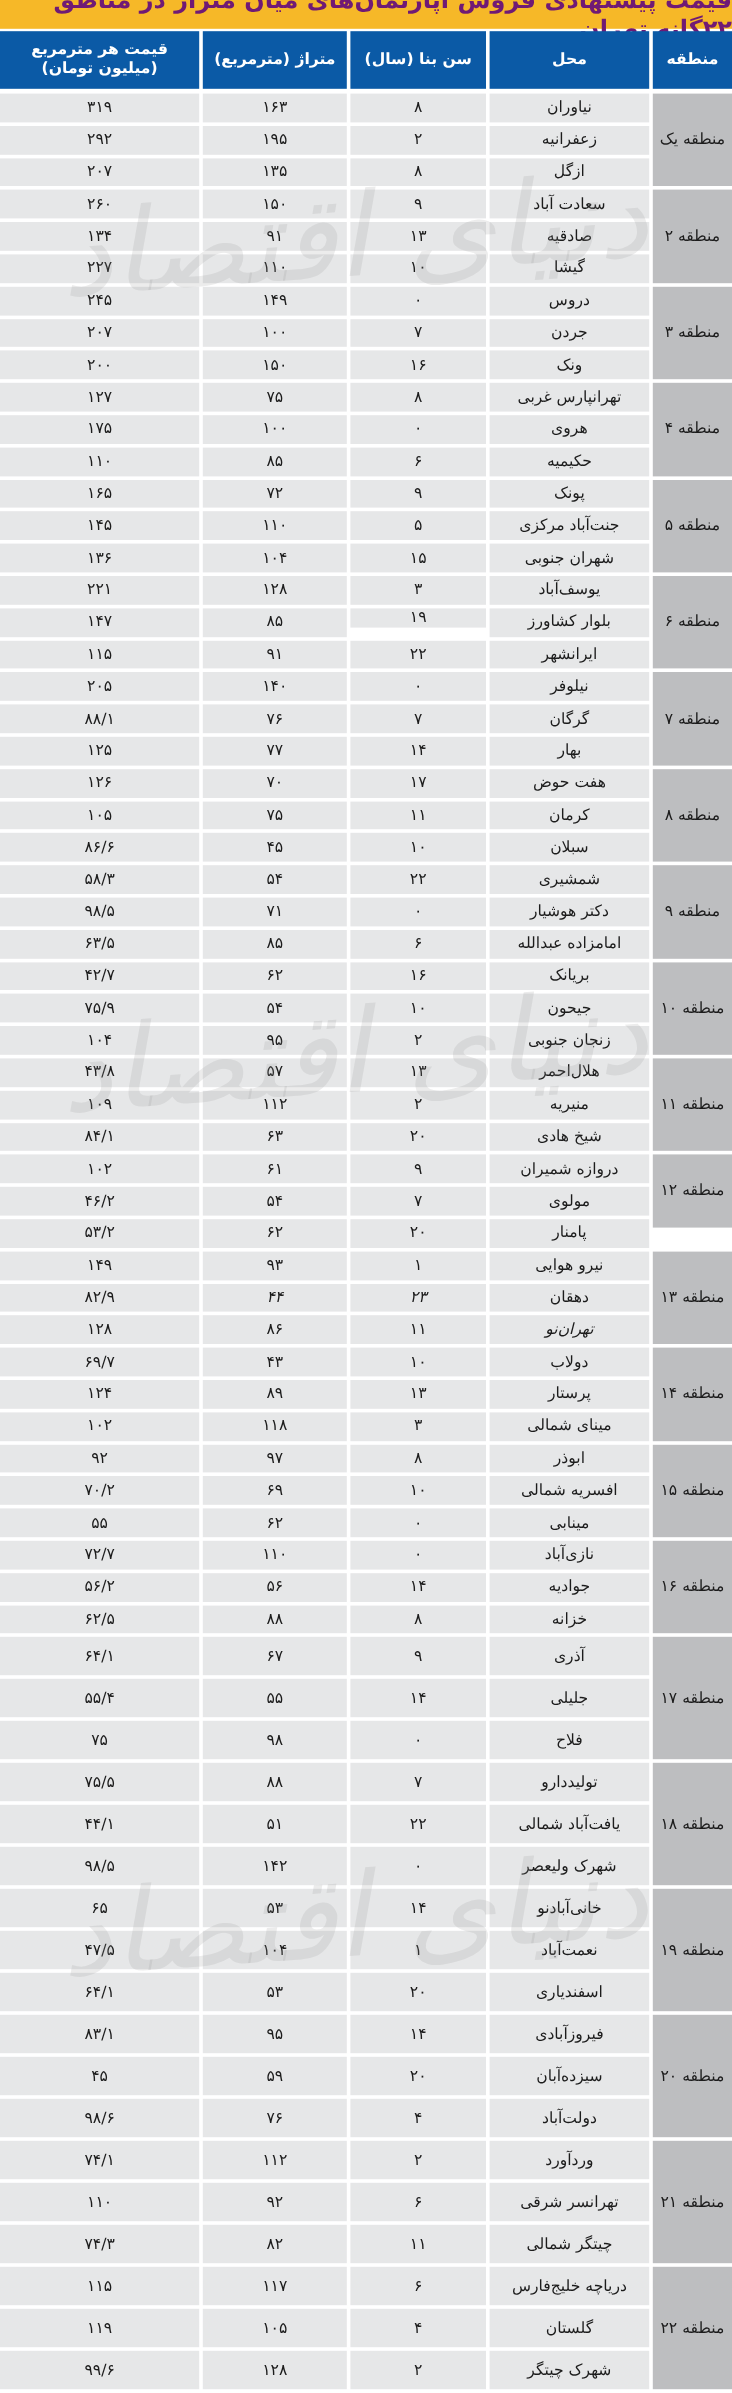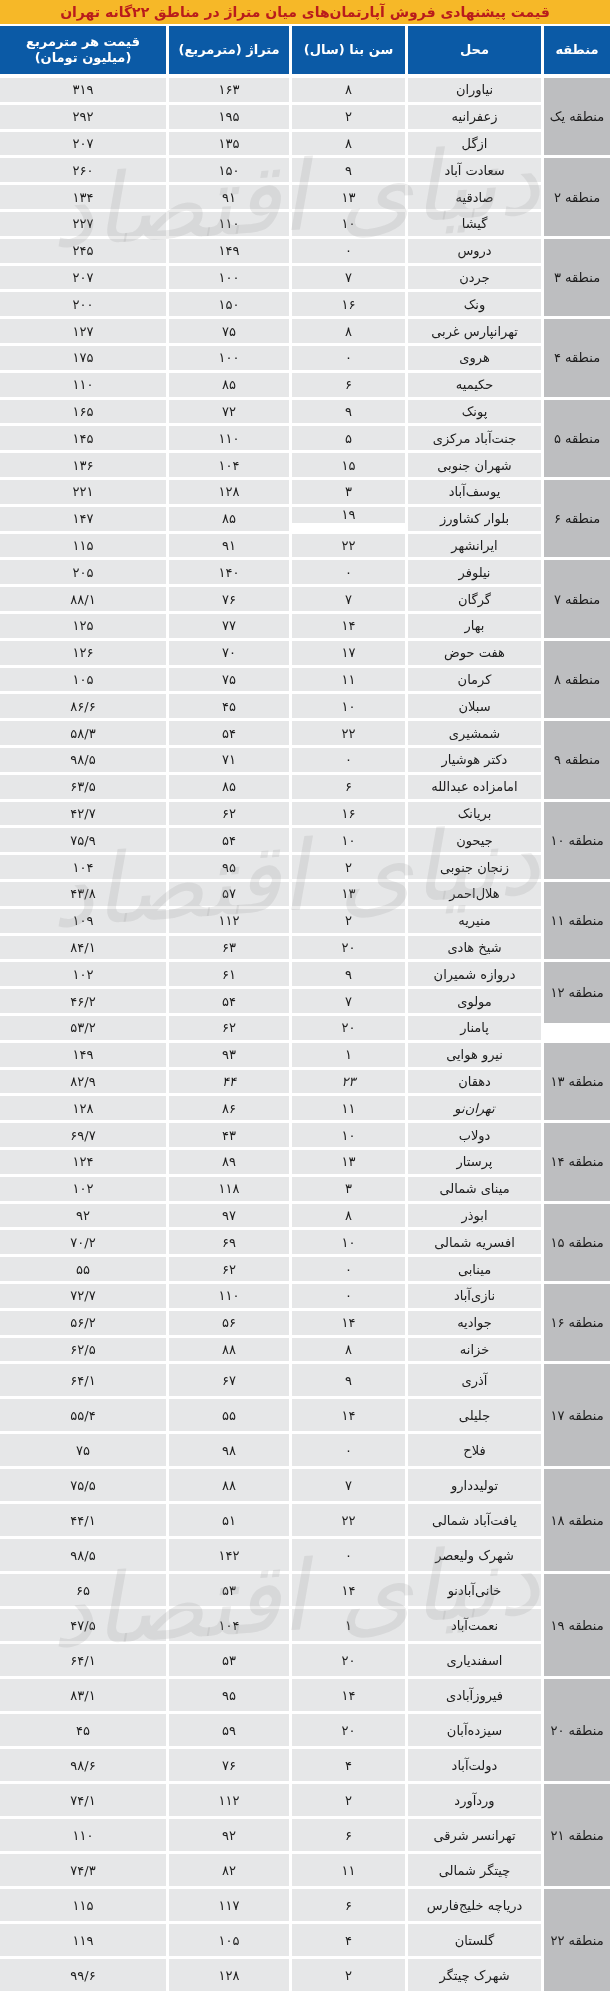--- a/index.html
+++ b/index.html
@@ -1,19 +1,19 @@
 <!DOCTYPE html>
 <html><head>
 <meta charset="utf-8">
 <style>
   html, body { margin: 0; padding: 0; background: #ffffff; }
   body { width: 610px; height: 1994px; overflow: hidden; position: relative;
          font-family: "DejaVu Sans", sans-serif; direction: rtl; }
   .title-bar { position: absolute; left: 0; top: 0; width: 610px; height: 24px;
-               background: #f6b828; color: #b91c1c; font-size: 14px; font-weight: bold;
+               background: #f6b828; color: #701a75; font-size: 20px; font-weight: bold;
                display: flex; align-items: center; justify-content: center; }
   .cell { position: absolute; display: flex; align-items: center; justify-content: center;
           box-sizing: border-box; text-align: center; }
   .hdr { background: #0b5aa6; color: #ffffff; font-size: 13px; font-weight: bold; line-height: 1.25; }
   .data { background: #e6e7e8; color: #1c1c1c; font-size: 13px; }
   .region { background: #bdbec0; color: #1c1c1c; font-size: 13px; }
   .watermark { position: absolute; left: 70px; width: 470px; text-align: center;
                font-family: "DejaVu Serif", serif; font-size: 96px; font-style: italic;
                color: rgba(150,150,150,0.18); pointer-events: none; transform: rotate(-4deg); white-space: nowrap; }
 </style>

